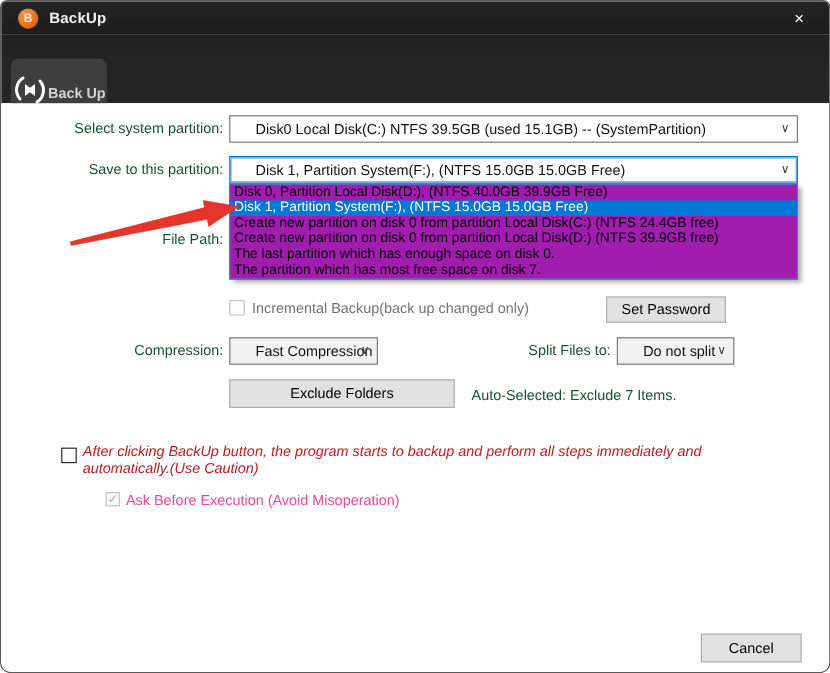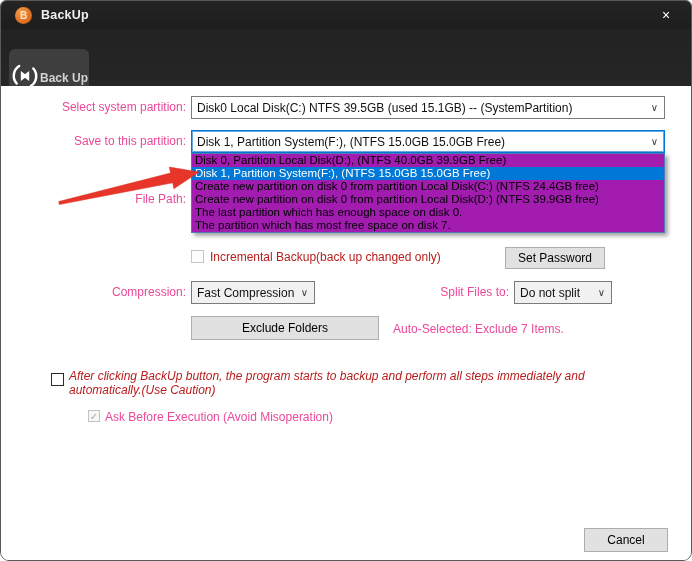--- a/index.html
+++ b/index.html
@@ -33,27 +33,27 @@
   }
   .tab {
     position:absolute; left:8px; top:20px; width:80px; height:55px;
     background:#3e3e3e; border-radius:6px 6px 0 0;
     display:flex; flex-direction:row; align-items:center; justify-content:center;font-weight:bold;
   }
   .tab-icon { margin-top:2px; }
   .tab-label { color:#d2d2d2; font-size:12px; margin-top:3px; }
   
   .body { position:absolute; left:0; top:85px; width:100%; height:476px; background:#fff; }
-  .lbl { position:absolute; font-size:12px; color:#ec4899; line-height:14px; }
+  .lbl { position:absolute; font-size:12px; color:#14532d; line-height:14px; }
   .lbl-right { left:0; width:185px; text-align:right; }
   
   .combo {
     position:absolute; height:23px; background:#fff; border:1px solid #7a7a7a;
     font-size:12px; color:#111; display:flex; align-items:center;
-    padding-left:5px; padding-right:20px; white-space:nowrap; overflow:hidden;
+    padding-left:21px; padding-right:20px; white-space:nowrap; overflow:hidden;
   }
   .combo .chev {
     position:absolute; right:6px; top:4px; font-size:10px; color:#3c3c3c; line-height:14px;
   }
   .combo-focused { border:1px solid #0078d7; box-shadow: inset 0 0 0 1px #66a9e0; }
   .combo-gray { background:#f1f1f1; }
   
   .dd-list {
     position:absolute; left:190px; top:67px; width:474px;
     background:#a21caf; border:1px solid #4f7cb5; z-index:20;
@@ -66,21 +66,21 @@
   .dd-item.selected { background:#0078d7; color:#fff; }
   
   .arrow-svg { position:absolute; left:48px; top:73px; z-index:30; }
   
   .cbx { position:absolute; width:13px; height:13px; background:#fff; border:1px solid #2b2b2b; }
   .cbx-disabled { border:1px solid #c6c6c6; background:#fdfdfd; }
   .cbx-check {
     position:absolute; width:12px; height:12px; background:#f7f7f7; border:1px solid #c3c3c3;
     color:#a9a9a9; font-size:10px; line-height:11px; text-align:center;
   }
-  .dis-label { color:#b91c1c; }
+  .dis-label { color:#737373; }
   .green-label { color:#ec4899; }
   
   .btn {
     position:absolute; background:#e1e1e1; border:1px solid #adadad;
     font-size:12px; color:#000; display:flex; align-items:center; justify-content:center;
     font-family:"Liberation Sans",sans-serif; cursor:pointer;
   }
   .btn-default { border:2px solid #0078d7; }
   .wrap-text { position:absolute; font-size:12px; color:#b91c1c; line-height:14px;font-style:italic; }
 </style>

